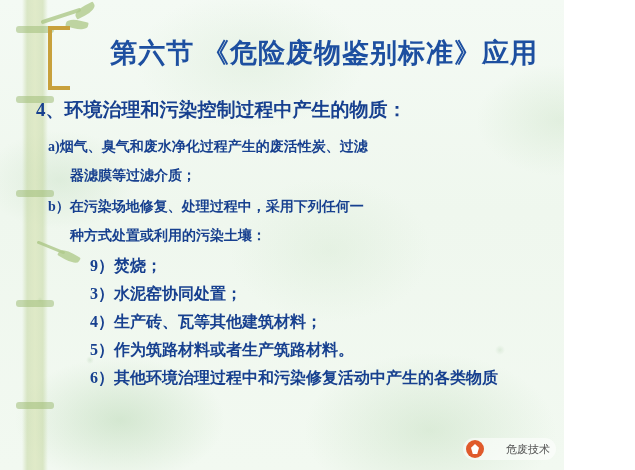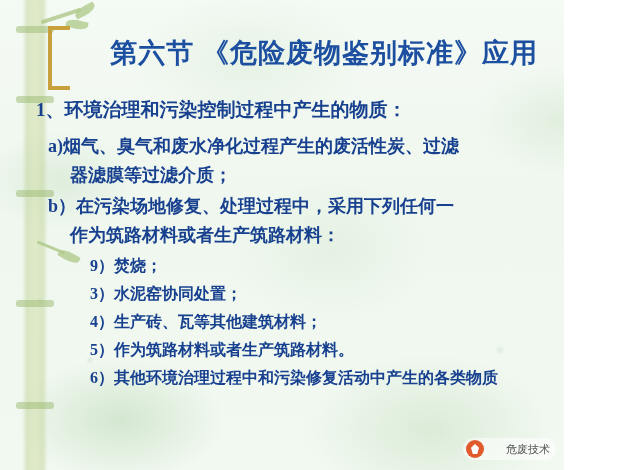--- a/index.html
+++ b/index.html
@@ -117,21 +117,21 @@
     color: #1a3f8f;
   }
   .lvl1 {
     font-size: 19px;
     font-weight: bold;
     color: #17408f;
     margin: 0 0 8px 2px;
     line-height: 28px;
   }
   .lvl2 {
-    font-size: 18px;
+    font-size: 14px;
     font-weight: bold;
     color: #17408f;
     margin: 0 0 2px 14px;
     line-height: 29px;
     text-indent: 0;
   }
   .lvl2 .cont {
     display: block;
     margin-left: 22px;
   }
@@ -203,30 +203,30 @@
   <div class="twig" style="left:36px; top:246px; width:30px; height:3px; transform:rotate(22deg);"></div>
   <div class="leaf" style="left:58px; top:252px; transform:rotate(30deg);"></div>
 
   <div class="title-wrap">
     <div class="bracket left"></div>
     <div class="bracket right"></div>
     <div class="title-text">第六节 《危险废物鉴别标准》应用</div>
   </div>
 
   <div class="body">
-    <div class="lvl1">1、环境治理和污染控制过程中产生的物质：</div>
+    <div class="lvl1">4、环境治理和污染控制过程中产生的物质：</div>
 
     <div class="lvl2">
       <span>a)烟气、臭气和废水净化过程产生的废活性炭、过滤</span>
       <span class="cont">器滤膜等过滤介质；</span>
     </div>
 
     <div class="lvl2">
       <span>b）在污染场地修复、处理过程中，采用下列任何一</span>
-      <span class="cont">作为筑路材料或者生产筑路材料：</span>
+      <span class="cont">种方式处置或利用的污染土壤：</span>
     </div>
 
     <div class="lvl3">9）焚烧；</div>
     <div class="lvl3">3）水泥窑协同处置；</div>
     <div class="lvl3">4）生产砖、瓦等其他建筑材料；</div>
     <div class="lvl3">5）作为筑路材料或者生产筑路材料。</div>
     <div class="lvl3 last">6）其他环境治理过程中和污染修复活动中产生的各类物质</div>
   </div>
 
   <div class="badge">

